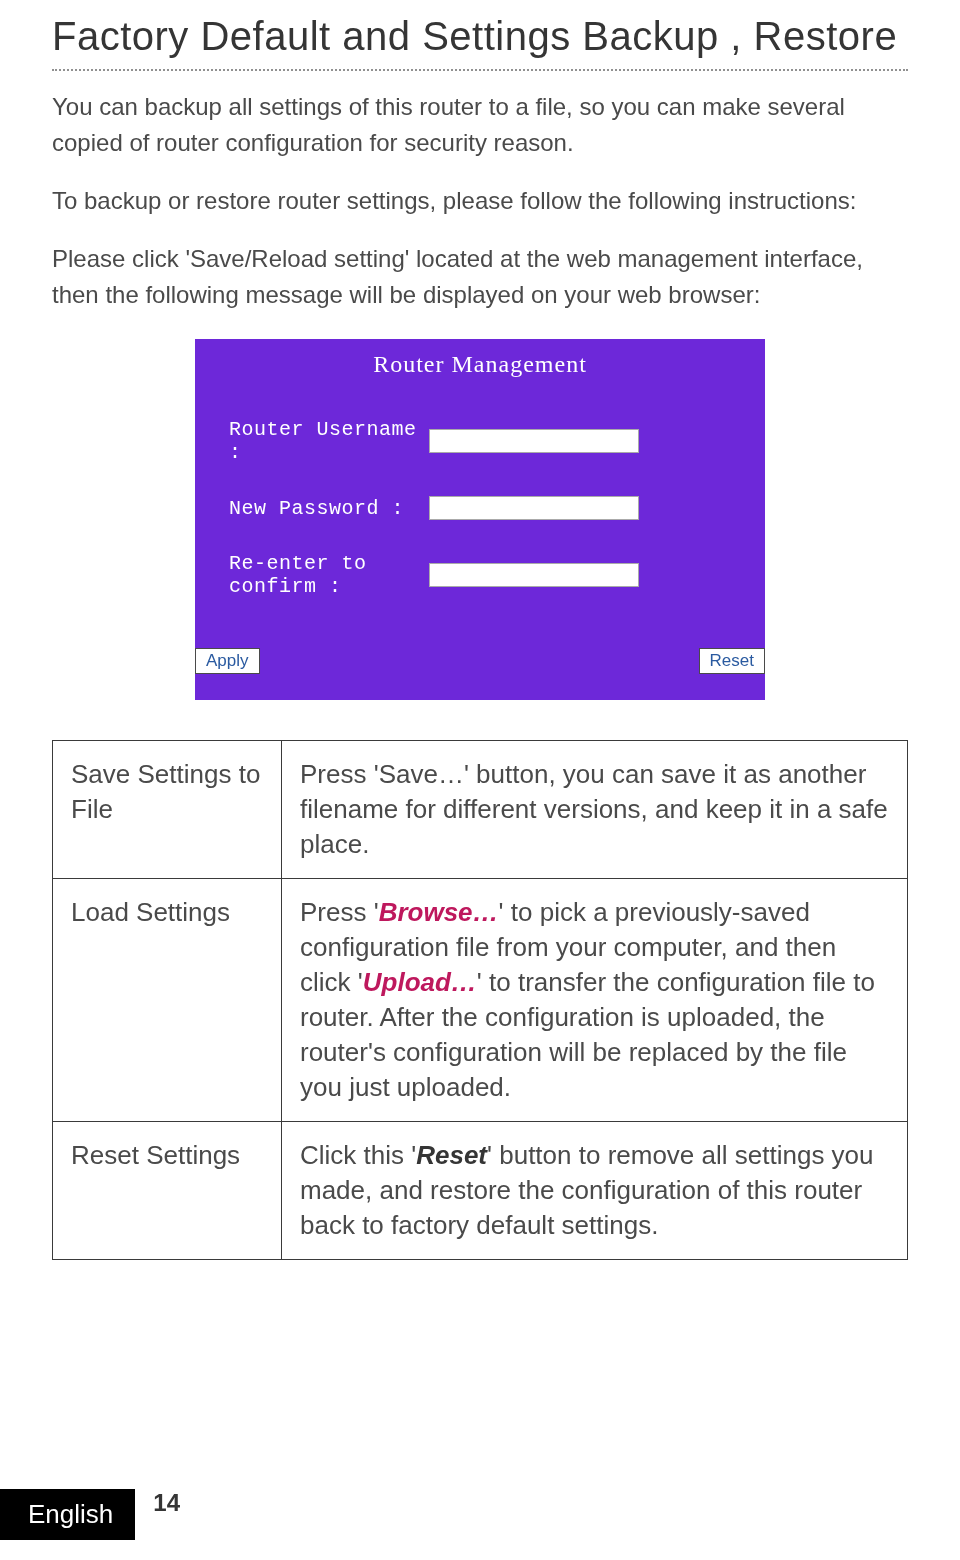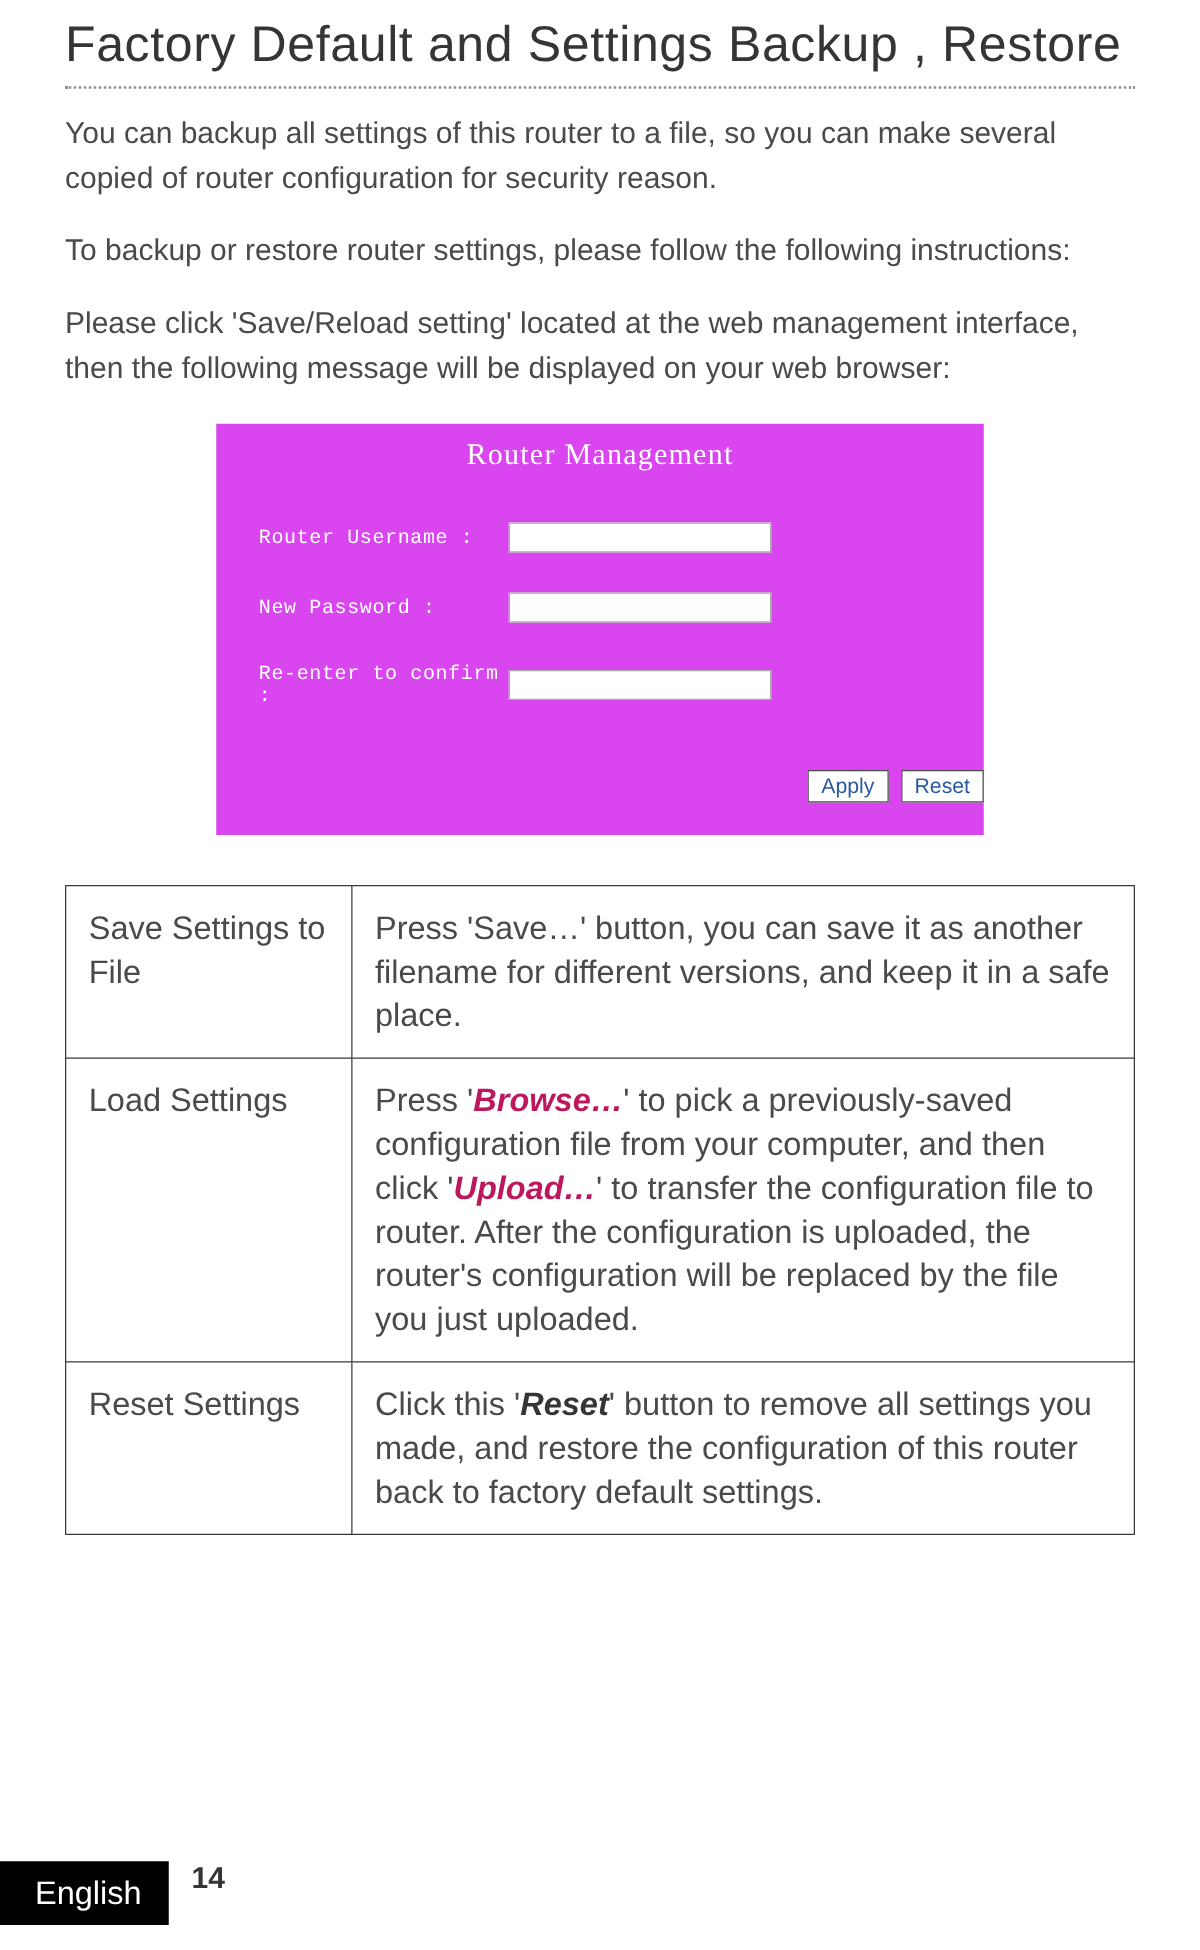--- a/index.html
+++ b/index.html
@@ -1,25 +1,25 @@
 <!DOCTYPE html>
 <html><head>
 <meta charset="utf-8">
 <style>
 html,body{margin:0;padding:0;background:#fff;color:#3a3a3a;font-family:"Helvetica Neue",Helvetica,Arial,sans-serif}
 .page{width:960px;height:1560px;margin:0 auto;position:relative;box-sizing:border-box;padding:10px 52px 0}
 h1.title{font-size:40px;font-weight:400;letter-spacing:.5px;color:#353535;margin:4px 0 10px}
 .dots{border:none;border-top:2px dotted #909090;margin:8px 0 18px}
 p.body{font-size:24px;line-height:36px;font-weight:300;color:#4a4a4a;margin:0 0 22px}
-.panel{width:614px;margin:26px auto 40px;background:#d946ef;box-sizing:border-box;padding:12px 0 26px}
+.panel{width:570px;margin:26px auto 40px;background:#6d28d9;box-sizing:border-box;padding:12px 0 26px}
 .panel-title{text-align:center;color:#fff;font-family:Georgia,serif;font-size:24px;letter-spacing:1px;margin:0 0 40px}
 .panel-row{display:flex;align-items:center;margin:32px 34px}
-.panel-row label{flex:0 0 200px;color:#fff;font-family:"Courier New",monospace;font-size:16px;letter-spacing:.5px}
+.panel-row label{flex:0 0 200px;color:#fff;font-family:"Courier New",monospace;font-size:20px;letter-spacing:.5px}
 .panel-row input[type=text],.panel-row input[type=password]{flex:0 0 210px;height:24px;border:1px solid #aaa;background:#fff;box-sizing:border-box}
-.panel-btns{display:flex;justify-content:flex-end;gap:10px;margin-top:50px}
+.panel-btns{display:flex;justify-content:space-between;gap:10px;margin-top:50px}
 .panel-btns button{background:#fff;border:1px solid #4a4a4a;color:#2a5aa0;font-size:17px;padding:2px 10px;font-family:inherit;cursor:pointer}
 table.tbl{border-collapse:collapse;width:100%;margin-top:4px}
 table.tbl td{border:1px solid #3a3a3a;padding:16px 18px;vertical-align:top;font-size:26px;line-height:35px;font-weight:300;color:#4a4a4a}
 table.tbl td.l{width:192px}
 table.tbl .bi{font-style:italic;font-weight:600;color:#be185d}
 table.tbl .b{font-weight:600;font-style:italic;color:#353535}
 .footer{position:absolute;left:0;bottom:20px;display:flex;align-items:flex-start}
 .lang{background:#000;color:#fff;font-size:26px;font-weight:300;padding:10px 22px 10px 28px}
 .pnum{font-size:24px;font-weight:700;color:#353535;margin-left:18px}
 </style>

